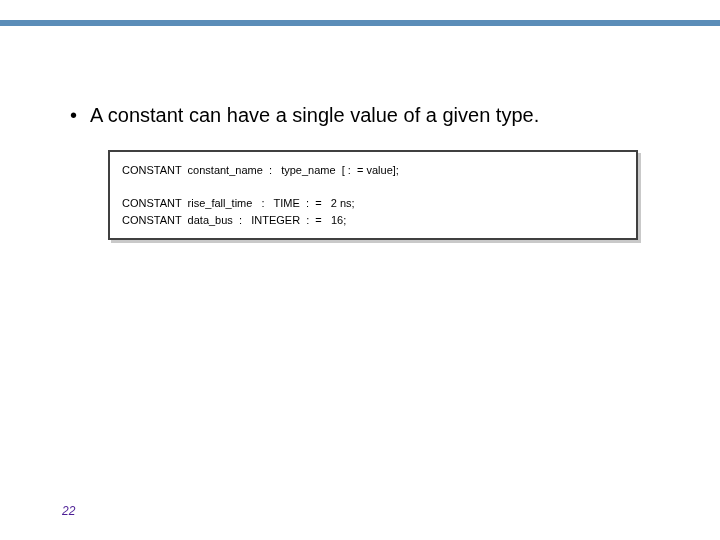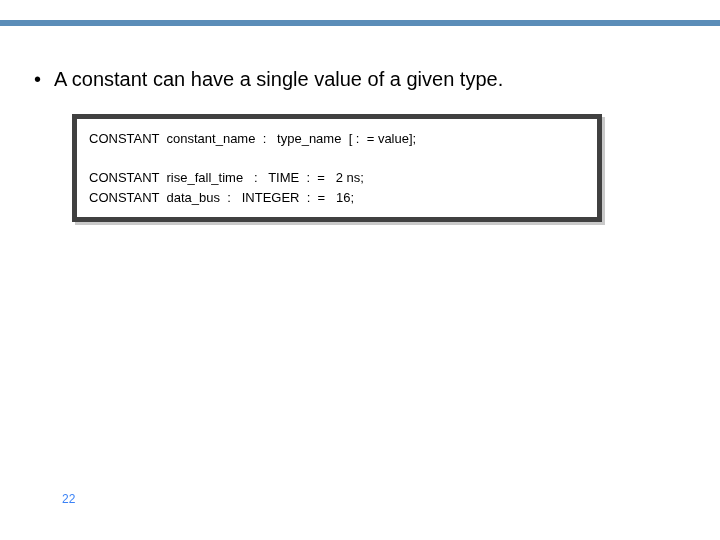--- a/index.html
+++ b/index.html
@@ -23,21 +23,22 @@
       color: #333;
       padding-left: 62px;
       margin-bottom: 16px;
     }
     .divider {
       height: 6px;
       background: #5b8db8;
       width: 100%;
     }
     .content {
-      padding: 40px 62px 0 26px;
+      padding: 40px 62px 0 62px;
+      margin-top: 36px;
     }
     .bullets {
       list-style: none;
     }
     .bullets li {
       font-size: 20px;
       color: #000;
       line-height: 1.3;
       margin-bottom: 4px;
       padding-left: 28px;
@@ -61,34 +62,35 @@
       left: 3px;
       right: -3px;
       bottom: -3px;
       background: #c9c9c9;
       z-index: 0;
     }
     .codebox {
       position: relative;
       z-index: 1;
       background: #ffffff;
-      border: 5px solid #404040;
+      border: 2px solid #404040;
       padding: 10px 12px;
       font-family: Arial, Helvetica, sans-serif;
-      font-size: 13px;
+      font-size: 11px;
       line-height: 1.5;
       color: #000;
       white-space: pre;
     }
     .pagenum {
       position: absolute;
       left: 62px;
-      bottom: 34px;
+      bottom: 22px;
       font-size: 12px;
-      color: #3b82f6;
+      color: #4c1d95;
+      font-style: italic;
     }
   </style>
 </head>
 <body>
 
 <div class="slide">
   <div class="divider"></div>
 
   <div class="content">
     <ul class="bullets">

